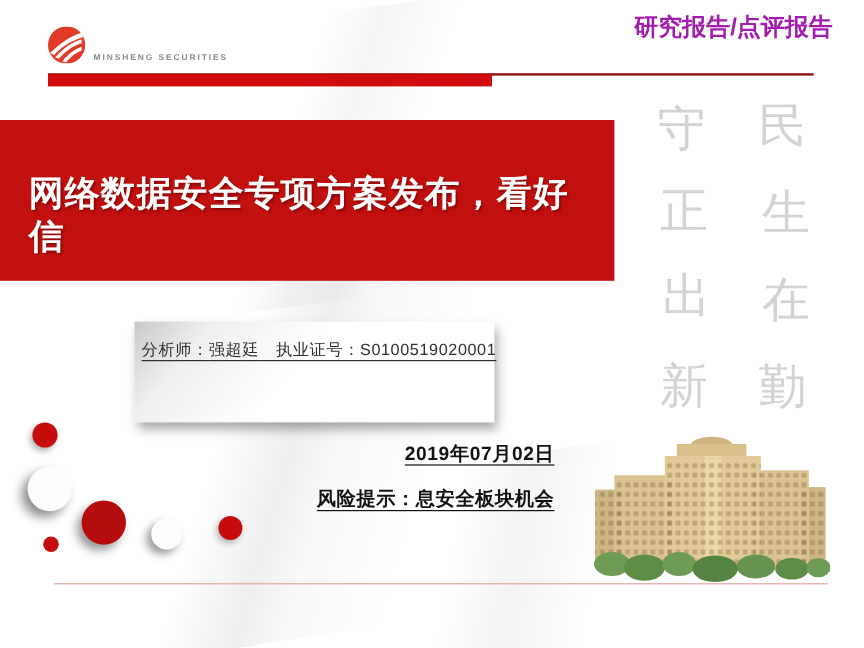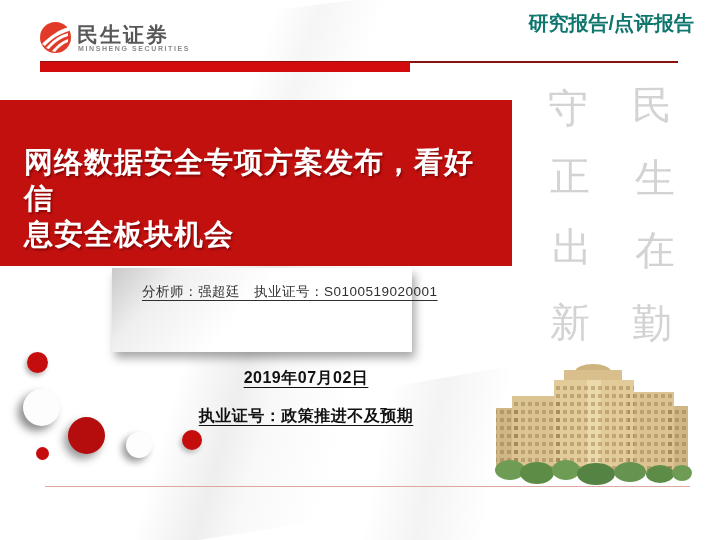--- a/index.html
+++ b/index.html
@@ -31,57 +31,57 @@
   .logo-cn {
     position:absolute; left:77px; top:21px;
     font-size:21px; font-weight:bold; color:#595757; letter-spacing:2px; white-space:nowrap;
   }
   .logo-en {
     position:absolute; left:78px; top:45px;
     font-size:7px; font-weight:bold; color:#8a8a8a; letter-spacing:1.6px; white-space:nowrap;
   }
   .report-type {
     position:absolute; right:26px; top:11px; text-align:center;
-    color:#0f766e; font-weight:bold; line-height:24px; white-space:nowrap;
+    color:#a21caf; font-weight:bold; line-height:24px; white-space:nowrap;
   }
   .report-type .line1 { font-size:20px; }
   .report-type .line2 { font-size:19px; }
   .rule-thin {
     position:absolute; left:40px; top:61px; width:638px; height:2px; background:#8c1212;
   }
   .rule-thick {
     position:absolute; left:40px; top:62px; width:370px; height:10px; background:#d20c0c;
   }
 
   
   .banner {
-    position:absolute; left:0; top:100px; width:512px; height:166px;
+    position:absolute; left:0; top:100px; width:512px; height:134px;
     background:#c2100f;
   }
   .banner-title {
     position:absolute; left:24px; top:44px; width:476px;
     font-size:29px; line-height:36px; font-weight:bold; letter-spacing:1px;
     color:#ffffff; text-shadow:1.5px 1.5px 2px rgba(90,0,0,0.55);
   }
 
   
   .analyst-box {
     position:absolute; left:112px; top:268px; width:300px; height:84px;
     background:linear-gradient(130deg, #c9c9c9 0%, #efefef 18%, #ffffff 45%);
     box-shadow:3px 6px 9px rgba(0,0,0,0.35);
     padding:15px 0 0 6px;
   }
   .analyst-row {
     font-size:13.5px; color:#2f2f2f; white-space:nowrap;
     text-decoration:underline; text-underline-offset:4px; text-decoration-thickness:1px;
-    margin-bottom:15px; letter-spacing:0.5px;margin-left:24px;
+    margin-bottom:15px; letter-spacing:0.5px;
   }
 
   .date-line, .risk-line {
-    position:absolute; left:150px; width:312px; text-align:center;
+    position:absolute; left:150px; width:312px; text-align:right;
     font-size:16px; font-weight:bold; color:#111;
     text-decoration:underline; text-underline-offset:4px; text-decoration-thickness:1px;
     letter-spacing:0.5px; white-space:nowrap;
   }
   .date-line { top:368px; }
   .risk-line { top:406px; }
 
   
   .circle { position:absolute; border-radius:50%; }
   .c-red1  { left:27px;  top:352px; width:21px; height:21px; background:#c50d0d; box-shadow:-2px 3px 5px rgba(0,0,0,0.30); }
@@ -127,45 +127,43 @@
   <div class="swoosh swoosh-c"></div>
 
   <div class="logo-icon">
     <svg width="31" height="31" viewBox="0 0 31 31">
       <circle cx="15.5" cy="15.5" r="15.5" fill="#e23a28"></circle>
       <path d="M2 22 C 10 14, 18 8, 29 5 L 29 9 C 19 12, 11 17, 5 24 Z" fill="#ffffff"></path>
       <path d="M6 26 C 13 18, 20 13, 28 11 L 28 14 C 21 16, 14 21, 9 27 Z" fill="#ffffff"></path>
       <path d="M12 29 C 17 23, 22 19, 28 17 L 28 20 C 23 22, 18 26, 15 30 Z" fill="#ffffff"></path>
     </svg>
   </div>
-  <div class="logo-cn">民生证券</div>
   <div class="logo-en">MINSHENG SECURITIES</div>
 
   <div class="report-type">
     <div class="line1">研究报告/点评报告</div>
   </div>
 
   <div class="rule-thin"></div>
   <div class="rule-thick"></div>
 
   <div class="banner">
     <div class="banner-title">
       <div>网络数据安全专项方案发布，看好信</div>
-      <div>息安全板块机会</div>
     </div>
   </div>
 
   <div class="analyst-box">
     <div class="analyst-row">
       <span>分析师：</span><span>强超廷</span><span>　执业证号：</span><span>S0100519020001</span>
     </div>
   </div>
 
   <div class="date-line">2019年07月02日</div>
-  <div class="risk-line">执业证号：政策推进不及预期</div>
+  <div class="risk-line">风险提示：息安全板块机会</div>
 
   <div class="circle c-red1"></div>
   <div class="circle c-white1"></div>
   <div class="circle c-red2"></div>
   <div class="circle c-white2"></div>
   <div class="circle c-red3"></div>
   <div class="circle c-red4"></div>
 
   <span class="wm wm-l1">守</span>
   <span class="wm wm-l2">正</span>

